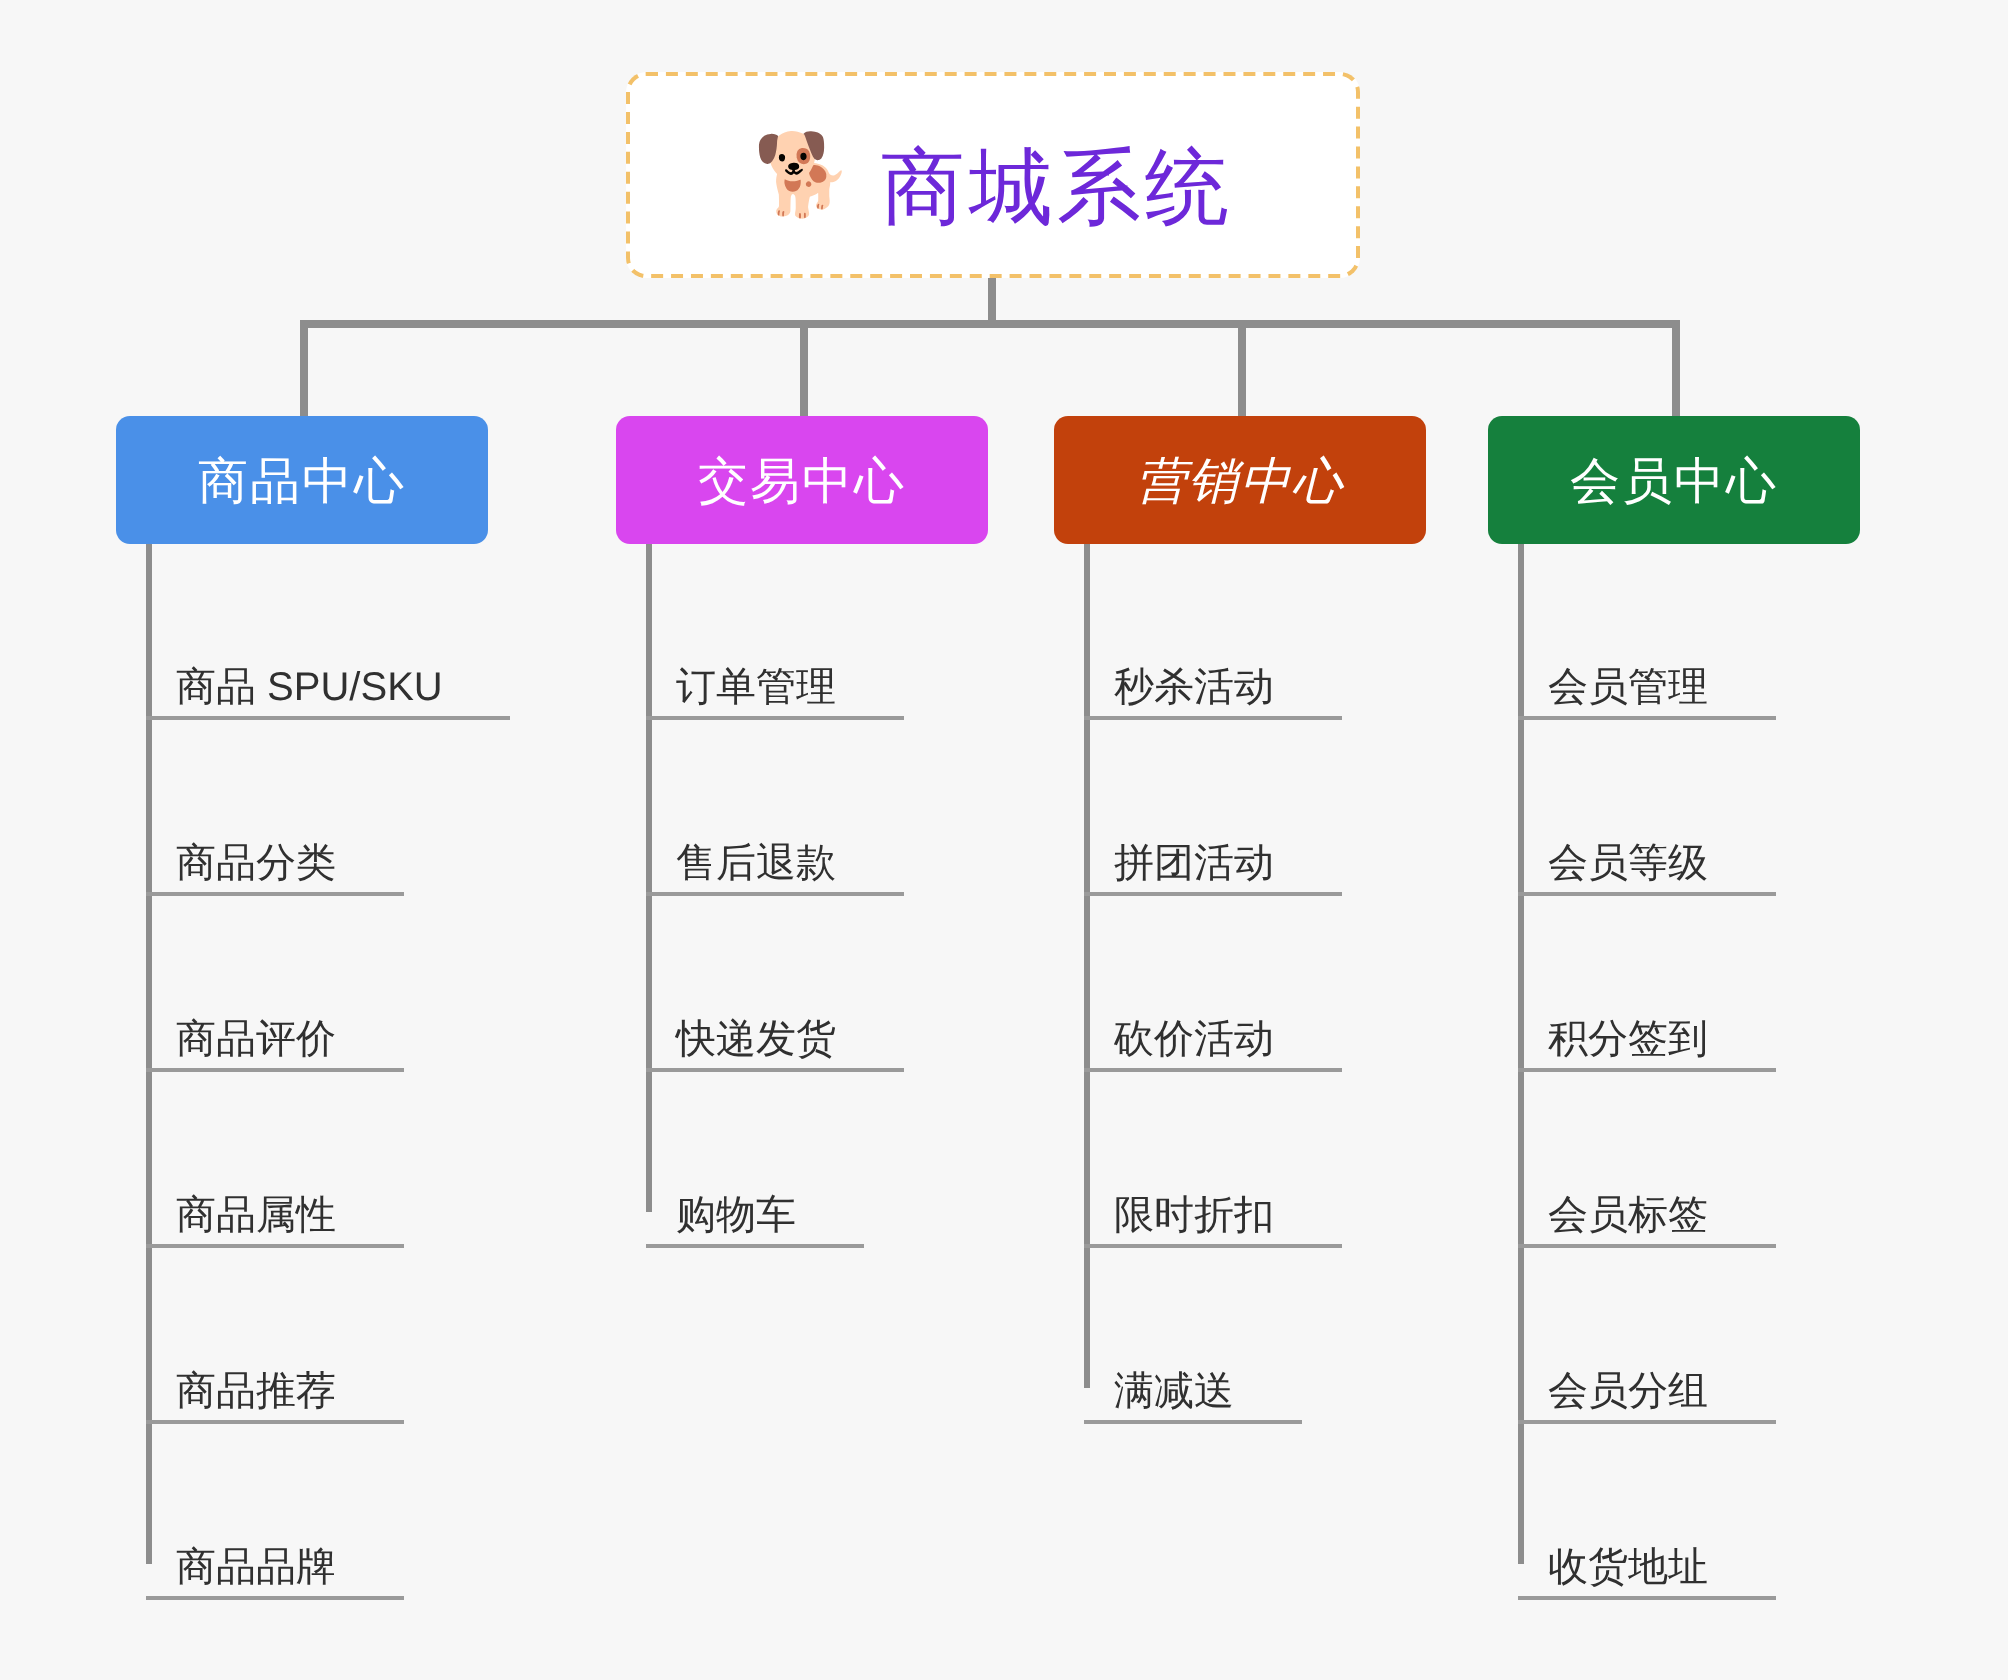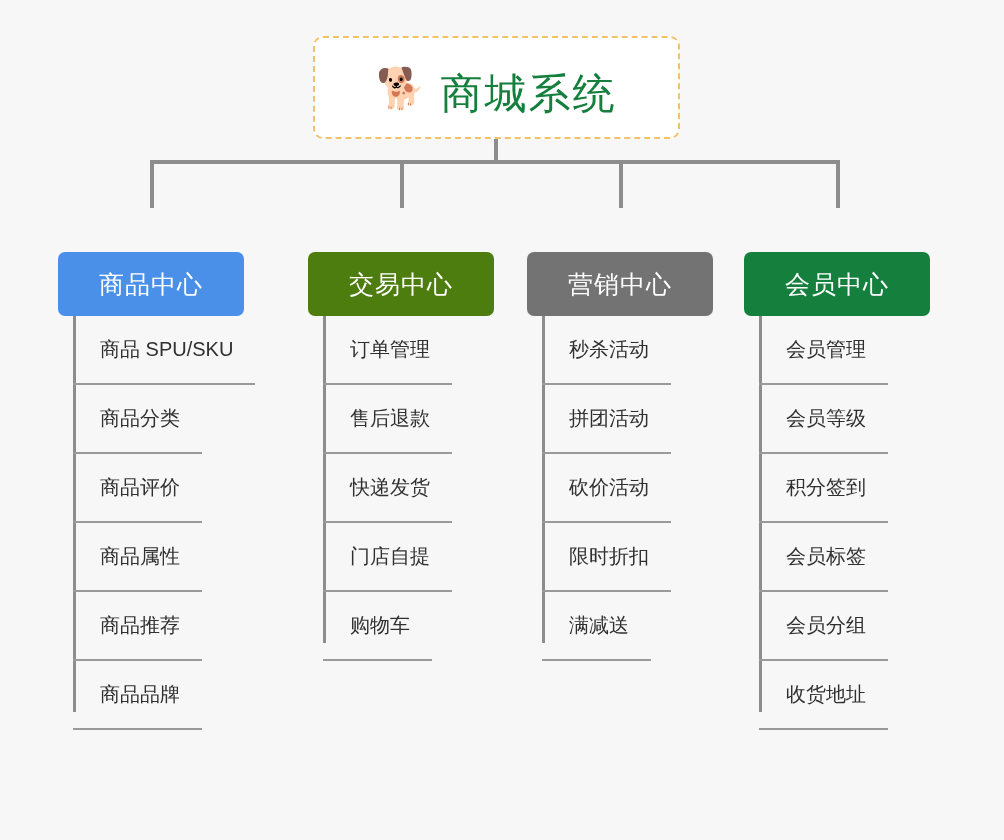--- a/index.html
+++ b/index.html
@@ -37,21 +37,21 @@
     justify-content: center;
     gap: 14px;
   }
   .root-emoji {
     font-size: 40px;
     line-height: 1;
     display: block;
   }
   .root-title {
     font-size: 42px;
-    color: #15803d;
+    color: #6d28d9;
     letter-spacing: 2px;
     line-height: 1;
     white-space: nowrap;
     margin-top: 12px;
   }
 
   
   .conn {
     position: absolute;
     background: #8d8d8d;
@@ -93,44 +93,43 @@
     height: 64px;
     box-sizing: border-box;
     border-radius: 7px;
     display: flex;
     align-items: center;
     justify-content: center;
     color: #ffffff;
     font-size: 25px;
     letter-spacing: 1px;
     white-space: nowrap;
-    margin-top: 44px;
   }
 
   
   .subtree {
     position: relative;
     margin-left: 15px;
     padding-top: 0;
   }
   .trunk {
     position: absolute;
     left: 0;
     top: 0;
     bottom: 18px;
     width: 3px;
     background: #8d8d8d;
   }
   .leaf {
     position: relative;
-    height: 69px;
+    height: 88px;
     box-sizing: border-box;
     display: flex;
-    align-items: center;
-    padding-left: 27px;
+    align-items: flex-end;
+    padding-left: 15px;
     padding-bottom: 4px;
   }
   .leaf-label {
     font-size: 20px;
     color: #303030;
     white-space: nowrap;
     line-height: 1.2;
     position: relative;
     padding-right: 22px;
   }
@@ -184,48 +183,44 @@
         <span class="leaf-rule" style="width: 129px;"></span>
       </div>
       <div class="leaf">
         <span class="leaf-label">商品品牌</span>
         <span class="leaf-rule" style="width: 129px;"></span>
       </div>
     </div>
   </div>
 
   <div class="column col2">
-    <div class="cat-header" style="background: #4d7c0f;">交易中心</div>
+    <div class="cat-header" style="background: #d946ef;">交易中心</div>
     <div class="subtree">
       <div class="trunk"></div>
       <div class="leaf">
         <span class="leaf-label">订单管理</span>
         <span class="leaf-rule" style="width: 129px;"></span>
       </div>
       <div class="leaf">
         <span class="leaf-label">售后退款</span>
         <span class="leaf-rule" style="width: 129px;"></span>
       </div>
       <div class="leaf">
         <span class="leaf-label">快递发货</span>
-        <span class="leaf-rule" style="width: 129px;"></span>
-      </div>
-      <div class="leaf">
-        <span class="leaf-label">门店自提</span>
         <span class="leaf-rule" style="width: 129px;"></span>
       </div>
       <div class="leaf">
         <span class="leaf-label">购物车</span>
         <span class="leaf-rule" style="width: 109px;"></span>
       </div>
     </div>
   </div>
 
   <div class="column col3">
-    <div class="cat-header" style="background: #737373;">营销中心</div>
+    <div class="cat-header" style="background: #c2410c; font-style: italic;">营销中心</div>
     <div class="subtree">
       <div class="trunk"></div>
       <div class="leaf">
         <span class="leaf-label">秒杀活动</span>
         <span class="leaf-rule" style="width: 129px;"></span>
       </div>
       <div class="leaf">
         <span class="leaf-label">拼团活动</span>
         <span class="leaf-rule" style="width: 129px;"></span>
       </div>

